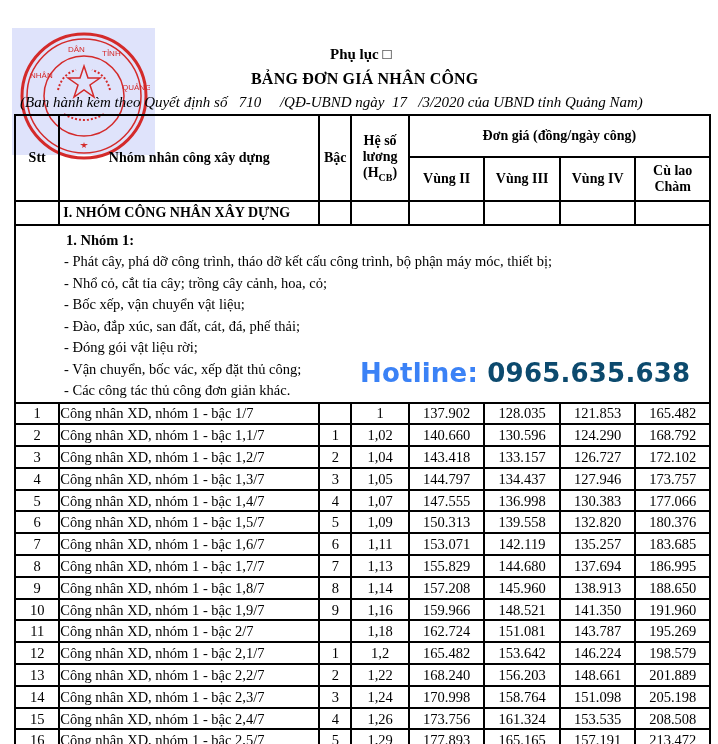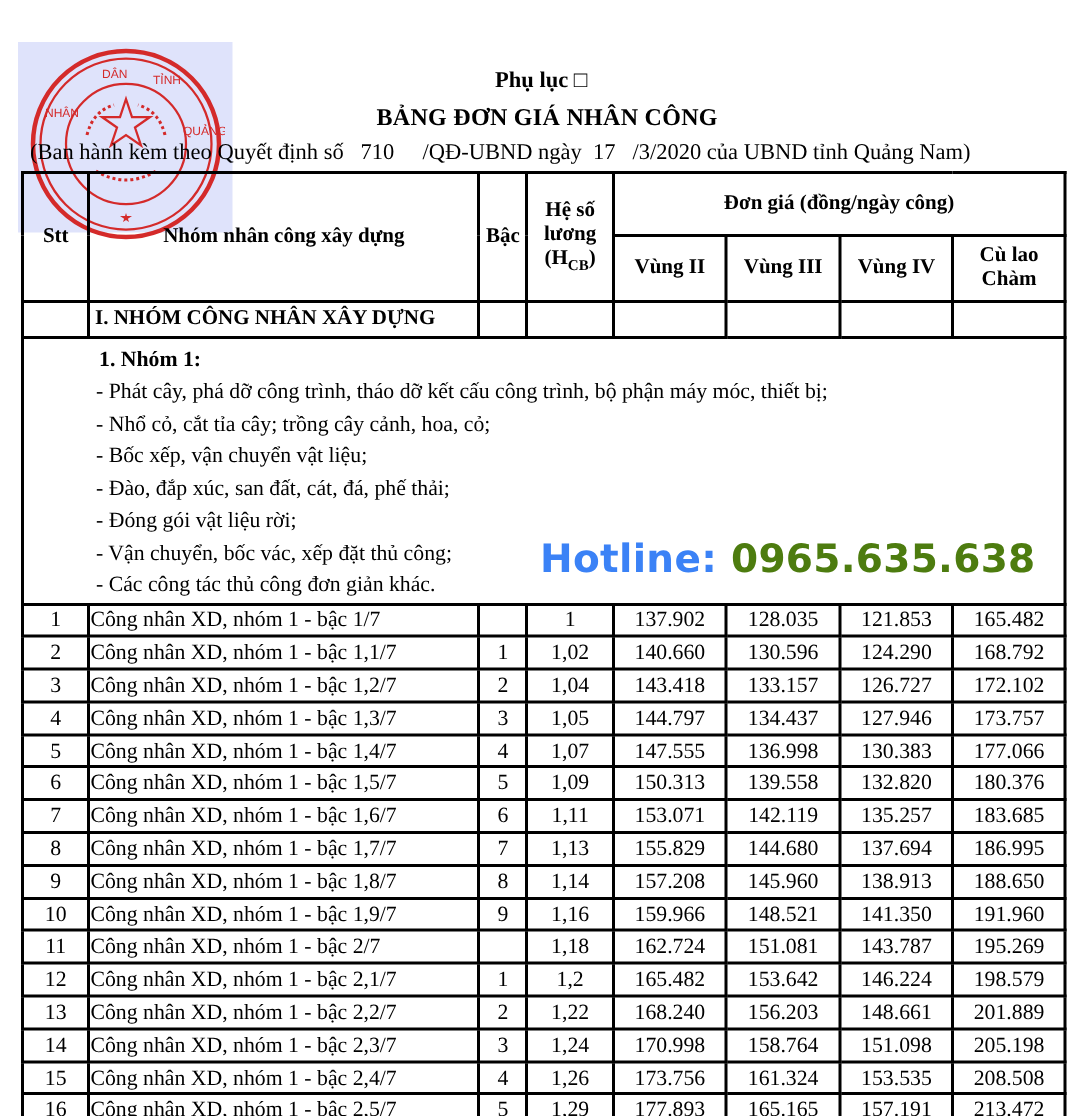--- a/index.html
+++ b/index.html
@@ -2,41 +2,41 @@
 <html><head>
 <meta charset="utf-8">
 <style>
   html, body { margin:0; padding:0; background:#ffffff; }
   body { width:718px; height:744px; position:relative; overflow:hidden;
          font-family:"Liberation Serif", serif; color:#000; }
   .stamp-bg { position:absolute; left:12px; top:28px; width:143px; height:127px; background:#dfe3fb; }
   .stamp { position:absolute; left:18px; top:30px; width:132px; height:132px; }
   .appendix { position:absolute; left:330px; top:46px; font-weight:bold; font-size:15px; }
   .main-title { position:absolute; left:251px; top:70px; font-weight:bold; font-size:16px; letter-spacing:0.2px; }
-  .subtitle { position:absolute; left:20px; top:94px; font-size:15px; white-space:pre; }
+  .subtitle { position:absolute; left:20px; top:94px; font-style:italic; font-size:15px; white-space:pre; }
   table.grid { position:absolute; left:14px; top:114px; border-collapse:collapse; table-layout:fixed; width:697px; }
   table.grid td, table.grid th { border:2px solid #000; padding:0; font-size:14px; }
   table.grid th { font-weight:bold; text-align:center; vertical-align:middle; }
   .c-stt { width:44px; }
   .c-name { width:258px; }
   .c-bac { width:32px; }
   .c-hs { width:57px; }
   .c-v { width:75px; }
   .c-cl { width:74px; }
   tr.h1 th { height:40px; }
   tr.h2 th { height:42px; }
   tr.sec td { height:22px; }
   .sec-label { font-weight:bold; font-size:15px; padding-left:3px !important; white-space:nowrap; }
   tr.desc td { height:172px; vertical-align:top; }
   .desc-wrap { position:relative; padding:4px 0 0 0;border-radius:27px; }
   .desc-head { font-weight:bold; font-size:14.5px; margin-left:50px; height:21px; line-height:21px; }
   .desc-line { font-size:14.5px; margin-left:48px; height:21.5px; line-height:21.5px; white-space:nowrap; }
   .hotline { position:absolute; left:344px; top:132px; font-family:"DejaVu Sans", sans-serif; font-weight:bold; font-size:26px; white-space:nowrap; letter-spacing:0.2px; }
   .hotline .lbl { color:#3b82f6; }
-  .hotline .num { color:#4d7c0f; }
+  .hotline .num { color:#0c4a6e; }
   tr.row td { height:19.8px; line-height:18px; font-size:14.5px; }
   td.ctr { text-align:center; }
   td.lft { text-align:left; padding-left:2px; white-space:nowrap; overflow:hidden; }
   .hcb sub { font-size:10px; }
 </style>
 </head>
 <body>
 
 <div class="stamp-bg"></div>
 <svg class="stamp" viewBox="0 0 132 132">

